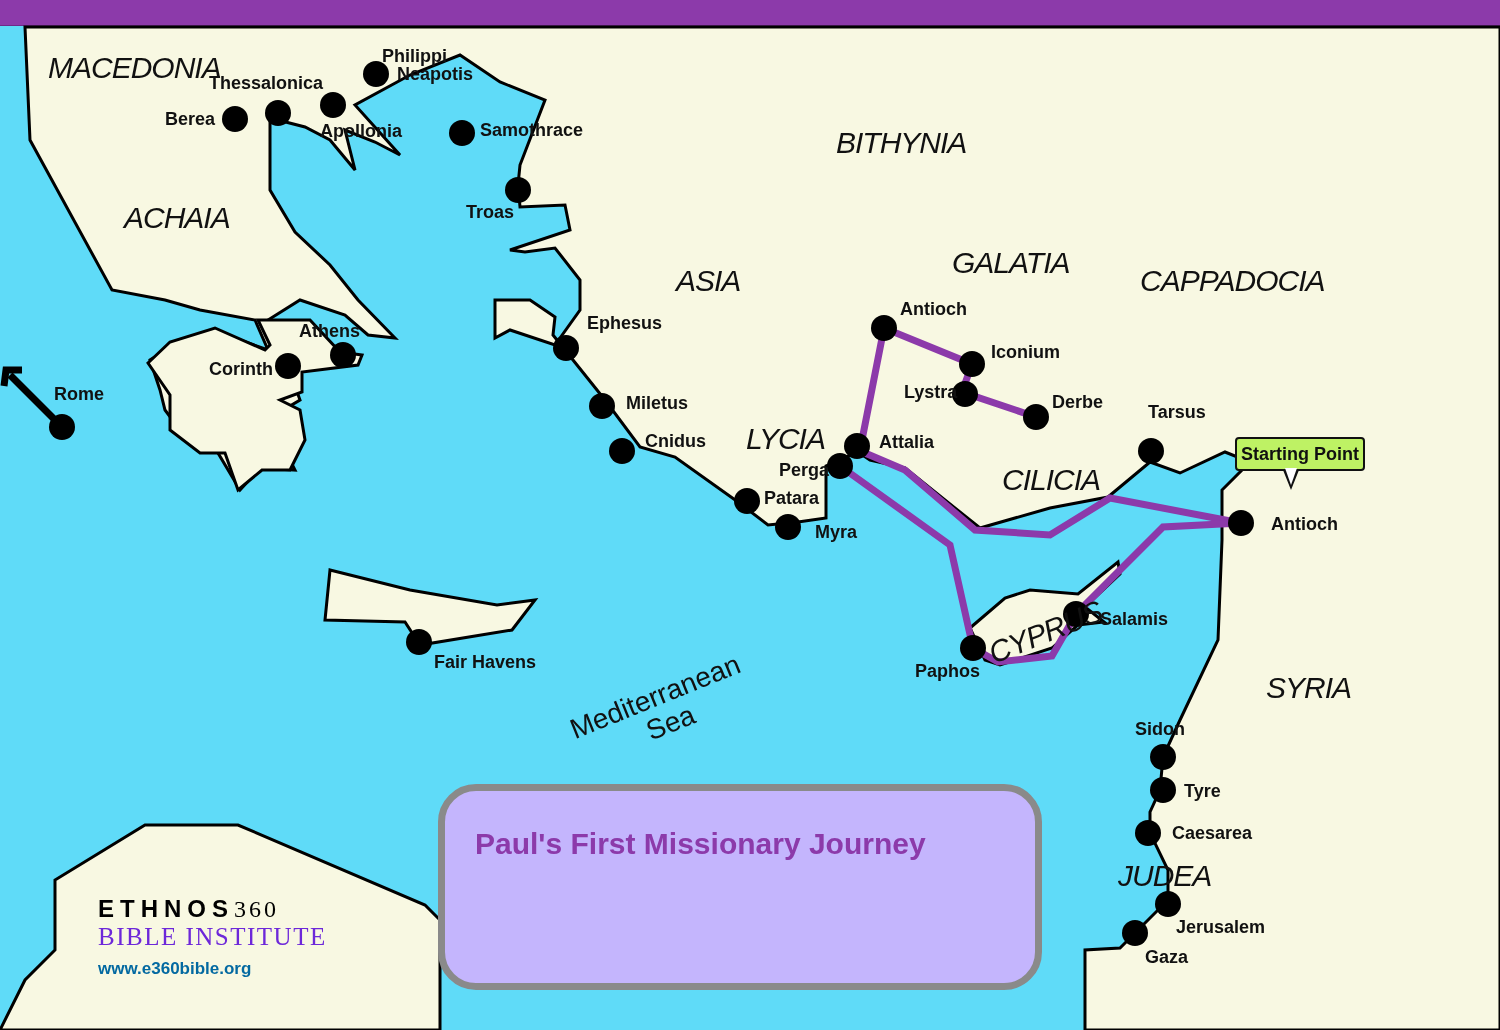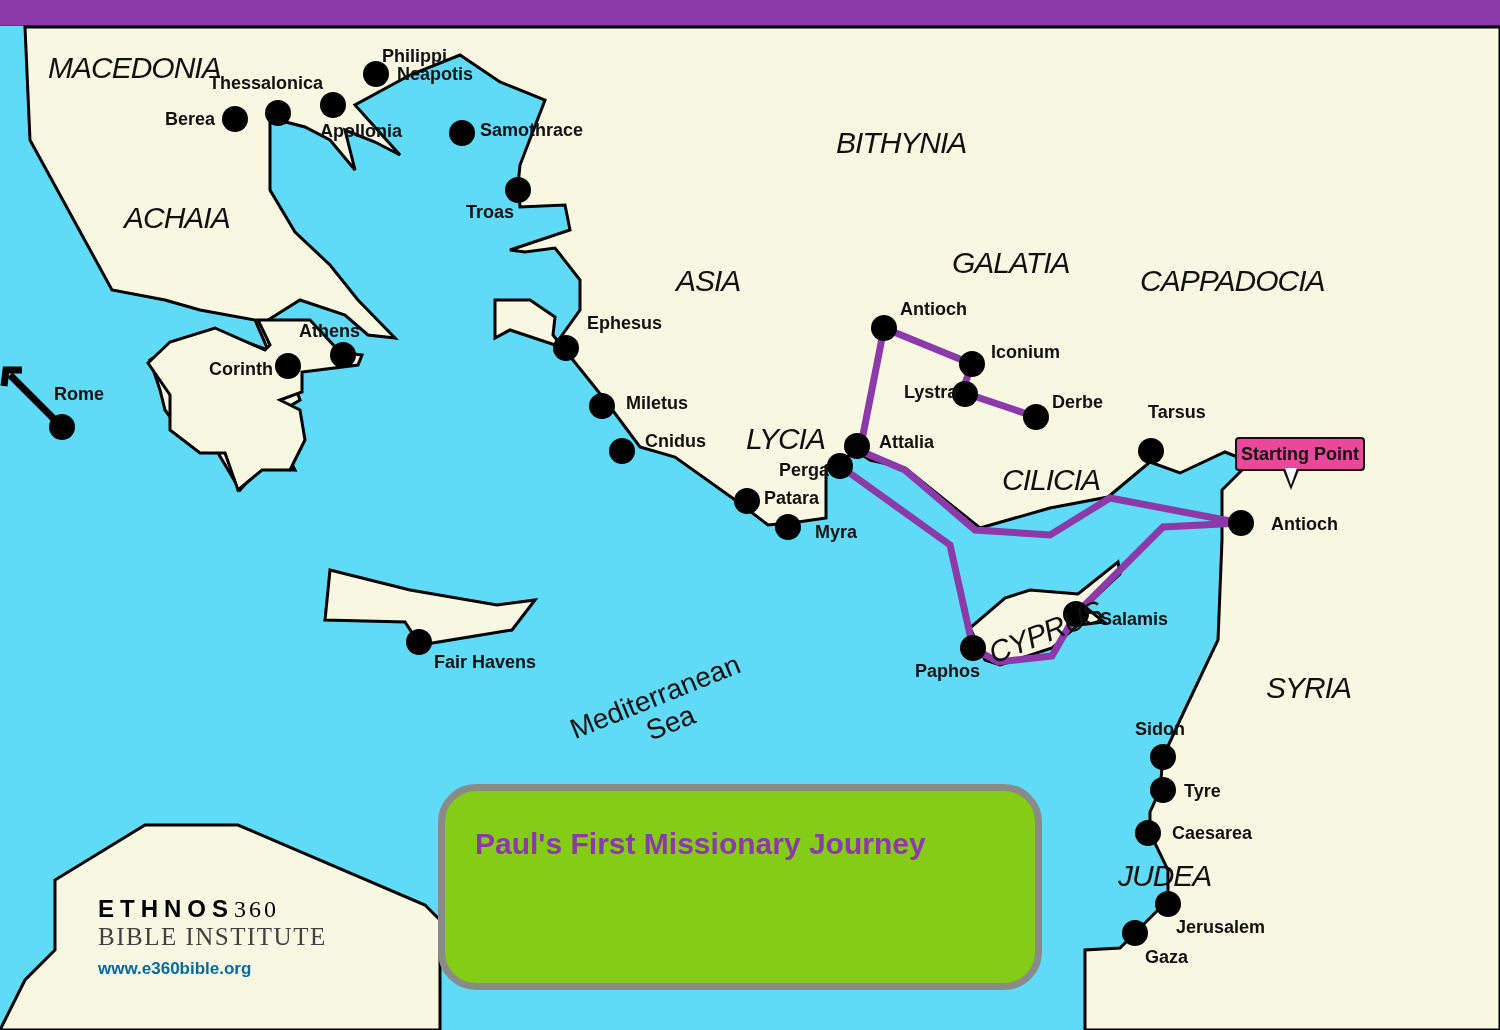--- a/index.html
+++ b/index.html
@@ -6,29 +6,29 @@
   body { width: 1500px; height: 1030px; overflow: hidden; background: #5fdbf8; font-family: "Liberation Sans", sans-serif; }
   #stage { position: relative; width: 1500px; height: 1030px; }
   #top-bar { position: absolute; left: 0; top: 0; width: 1500px; height: 25px; background: #8c3aaa; border-bottom: 1px solid #6e2a88; }
   svg#map { position: absolute; left: 0; top: 0; }
   .land { fill: #f8f8e2; stroke: #000; stroke-width: 3; stroke-linejoin: miter; }
   .route { fill: none; stroke: #8c3aaa; stroke-width: 7; stroke-linejoin: miter; }
   .city-dot { fill: #000; }
   .lbl { font-family: "Liberation Sans", sans-serif; font-weight: bold; font-size: 18px; fill: #111; transform-box: fill-box; }
   .region { font-family: "Liberation Sans", sans-serif; font-style: italic; font-size: 30px; fill: #111; letter-spacing: -1px; }
   .sea { font-family: "Liberation Sans", sans-serif; font-size: 28px; fill: #111; }
-  #legend-box { position: absolute; left: 438px; top: 784px; width: 604px; height: 206px; box-sizing: border-box; background: #84cc16; border: 7px solid #8a8a8a; border-radius: 38px; padding: 36px 0 0 30px; }
+  #legend-box { position: absolute; left: 438px; top: 784px; width: 604px; height: 206px; box-sizing: border-box; background: #c4b5fd; border: 7px solid #8a8a8a; border-radius: 38px; padding: 36px 0 0 30px; }
   #legend-title { font-family: "Liberation Sans", sans-serif; font-weight: bold; font-size: 30px; color: #8c3aaa; line-height: 34px; }
   #legend-body { font-family: "Liberation Sans", sans-serif; font-size: 21px; color: #222; line-height: 31px; margin-top: 4px; width: 560px; }
   #logo { position: absolute; left: 98px; top: 893px; }
   #logo-main { font-family: "Liberation Sans", sans-serif; font-weight: bold; font-size: 24px; letter-spacing: 6px; color: #000000; line-height: 32px; }
   #logo-main .num { font-family: "Liberation Serif", serif; font-weight: normal; letter-spacing: 3px; }
-  #logo-sub { font-family: "Liberation Serif", serif; font-size: 25px; letter-spacing: 1.5px; color: #404040; line-height: 24px; }
+  #logo-sub { font-family: "Liberation Serif", serif; font-size: 25px; letter-spacing: 1.5px; color: #6d28d9; line-height: 24px; }
   #logo-url { font-family: "Liberation Sans", sans-serif; font-weight: bold; font-size: 17px; color: #0369a1; margin-top: 10px; }
-  #start-callout { position: absolute; left: 1235px; top: 437px; width: 130px; height: 34px; box-sizing: border-box; background: #ec4899; border: 2px solid #111; border-radius: 4px; text-align: center; font-family: "Liberation Sans", sans-serif; font-weight: bold; font-size: 18px; line-height: 30px; color: #111; }
+  #start-callout { position: absolute; left: 1235px; top: 437px; width: 130px; height: 34px; box-sizing: border-box; background: #bef264; border: 2px solid #111; border-radius: 4px; text-align: center; font-family: "Liberation Sans", sans-serif; font-weight: bold; font-size: 18px; line-height: 30px; color: #111; }
   #start-callout-tail { position: absolute; left: 1283px; top: 470px; width: 0; height: 0; border-left: 8px solid transparent; border-right: 8px solid transparent; border-top: 20px solid #111; }
   #start-callout-tail-inner { position: absolute; left: 1285px; top: 468px; width: 0; height: 0; border-left: 6px solid transparent; border-right: 6px solid transparent; border-top: 17px solid #fff; }
 </style>
 </head>
 <body>
 
 <div id="stage">
   <div id="top-bar"></div>
 
   <svg id="map" width="1500" height="1030" viewBox="0 0 1500 1030">

